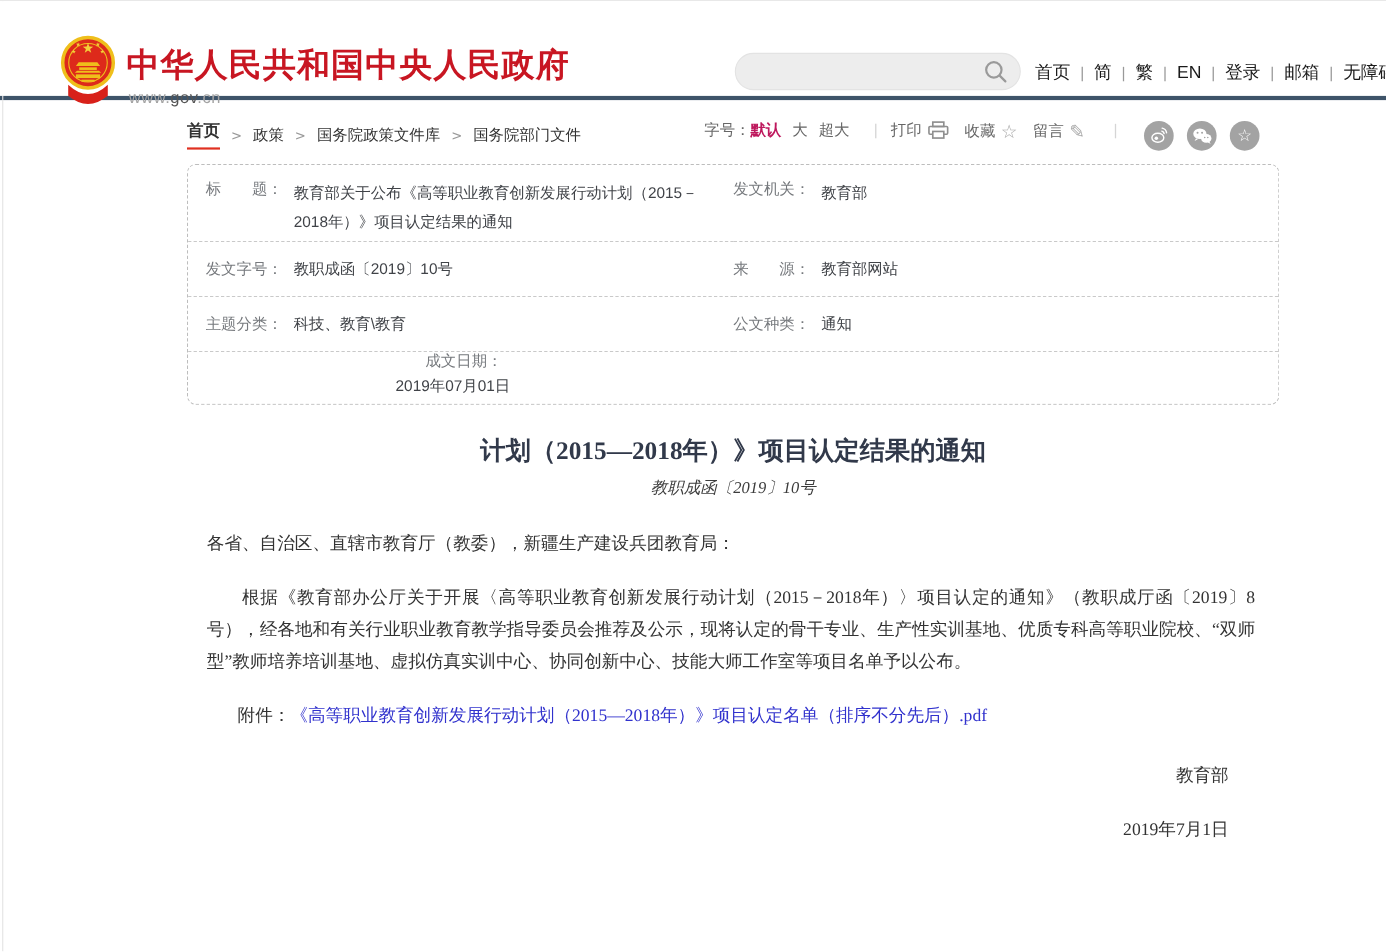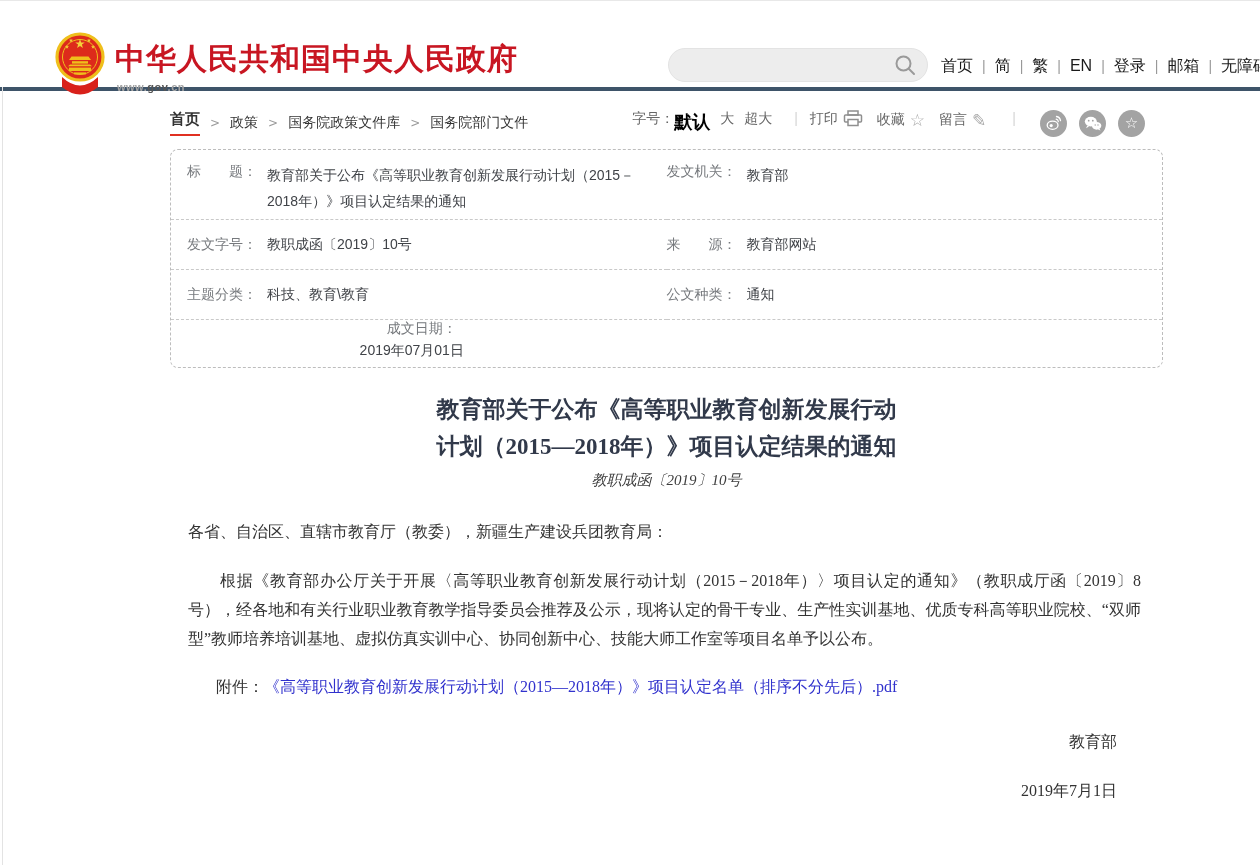--- a/index.html
+++ b/index.html
@@ -6,21 +6,21 @@
   html,body { width:1260px; height:865px; background:#fff; overflow:hidden;
     font-family:"Liberation Sans","DejaVu Sans",sans-serif; color:#333; position:relative; }
   body { border-top:1px solid #e8e8e8; }
   .edge-line { position:absolute; left:2px; top:0; bottom:0; width:1px; background:#e3e3e3; }
 
   
   .site-header { position:relative; height:86px; background:#fff; }
   .emblem { position:absolute; left:55px; top:30px; }
   .site-title { position:absolute; left:115px; top:38px; font-size:30px; font-weight:bold;
     color:#c81622; letter-spacing:1px; }
-  .site-url { position:absolute; left:117px; top:80px; font-size:11px; color:#a3a3a3; letter-spacing:.5px;font-weight:bold; }
+  .site-url { position:absolute; left:117px; top:80px; font-size:15px; color:#a3a3a3; letter-spacing:.5px; }
   .site-url .gov { color:#555; }
   .search-wrap { position:absolute; left:668px; top:47px; width:260px; height:34px;
     background:#ededed; border:1px solid #e3e3e3; border-radius:17px; }
   .search-input { position:absolute; left:16px; top:0; width:205px; height:32px; border:none;
     background:transparent; outline:none; font-size:14px; color:#333; }
   .search-btn { position:absolute; right:10px; top:5px; width:24px; height:24px; border:none;
     background:transparent; cursor:pointer; padding:0; }
   .top-nav { position:absolute; left:941px; top:55px; white-space:nowrap; font-size:16px; color:#1a1a1a; }
   .top-nav a { color:#1a1a1a; text-decoration:none; }
   .top-nav .sep { color:#999; margin:0 9px; font-size:14px; }
@@ -31,21 +31,21 @@
   .content { position:relative; width:993px; margin-left:170px; }
 
   .crumb-row { display:flex; justify-content:space-between; align-items:center;
     margin-top:16px; height:32px; }
   .breadcrumb { display:flex; align-items:center; font-size:14px; }
   .breadcrumb a { color:#333; text-decoration:none; }
   .breadcrumb .home { font-weight:bold; font-size:15px; border-bottom:2px solid #e03021; padding-bottom:5px; }
   .breadcrumb .gt { color:#9a9a9a; margin:0 10px; font-family:"DejaVu Sans",sans-serif; font-size:12px; }
 
   .toolbar { display:flex; align-items:flex-start; font-size:14px; color:#666; padding-right:18px; }
-  .toolbar .fs-default { color:#000000; font-weight:bold; font-size:18px; margin-right:10px; cursor:pointer; }
+  .toolbar .fs-default { color:#be185d; font-weight:bold; font-size:14px; margin-right:10px; cursor:pointer; }
   .toolbar .fs-opt { margin-right:10px; cursor:pointer; }
   .toolbar .bar { color:#d5d5d5; margin:0 12px; }
   .tool-item { display:flex; align-items:center; margin-right:14px; cursor:pointer; color:#666; }
   .tool-item .glyph { color:#a9a9a9; font-size:17px; margin-left:5px; }
   .tool-item svg { margin-left:5px; }
   .share-circle { width:27px; height:27px; border-radius:50%; background:#a3a3a3; display:flex;
     align-items:center; justify-content:center; margin-left:12px; cursor:pointer; color:#fff; font-size:15px; }
 
   
   .meta-box { margin-top:10px; border:1px dashed #bdbdbd; border-radius:8px; font-size:14px;
@@ -211,21 +211,20 @@
     </div>
 
     <div class="meta-cell last">
       <span class="meta-label">成文日期：</span>
       <span class="meta-value">2019年07月01日</span>
     </div>
     <div class="meta-cell right last"></div>
   </div>
 
   <h1 class="doc-title">
-    <span>教育部关于公布《高等职业教育创新发展行动</span>
     <span>计划（2015—2018年）》项目认定结果的通知</span>
   </h1>
   <div class="doc-number">教职成函〔2019〕10号</div>
 
   <div class="doc-body">
     <p class="p-salutation">各省、自治区、直辖市教育厅（教委），新疆生产建设兵团教育局：</p>
     <p class="p-main">根据《教育部办公厅关于开展〈高等职业教育创新发展行动计划（2015－2018年）〉项目认定的通知》（教职成厅函〔2019〕8号），经各地和有关行业职业教育教学指导委员会推荐及公示，现将认定的骨干专业、生产性实训基地、优质专科高等职业院校、“双师型”教师培养培训基地、虚拟仿真实训中心、协同创新中心、技能大师工作室等项目名单予以公布。</p>
 
     <div class="attachment">
       <span>附件：</span><a href="#">《高等职业教育创新发展行动计划（2015—2018年）》项目认定名单（排序不分先后）.pdf</a>

